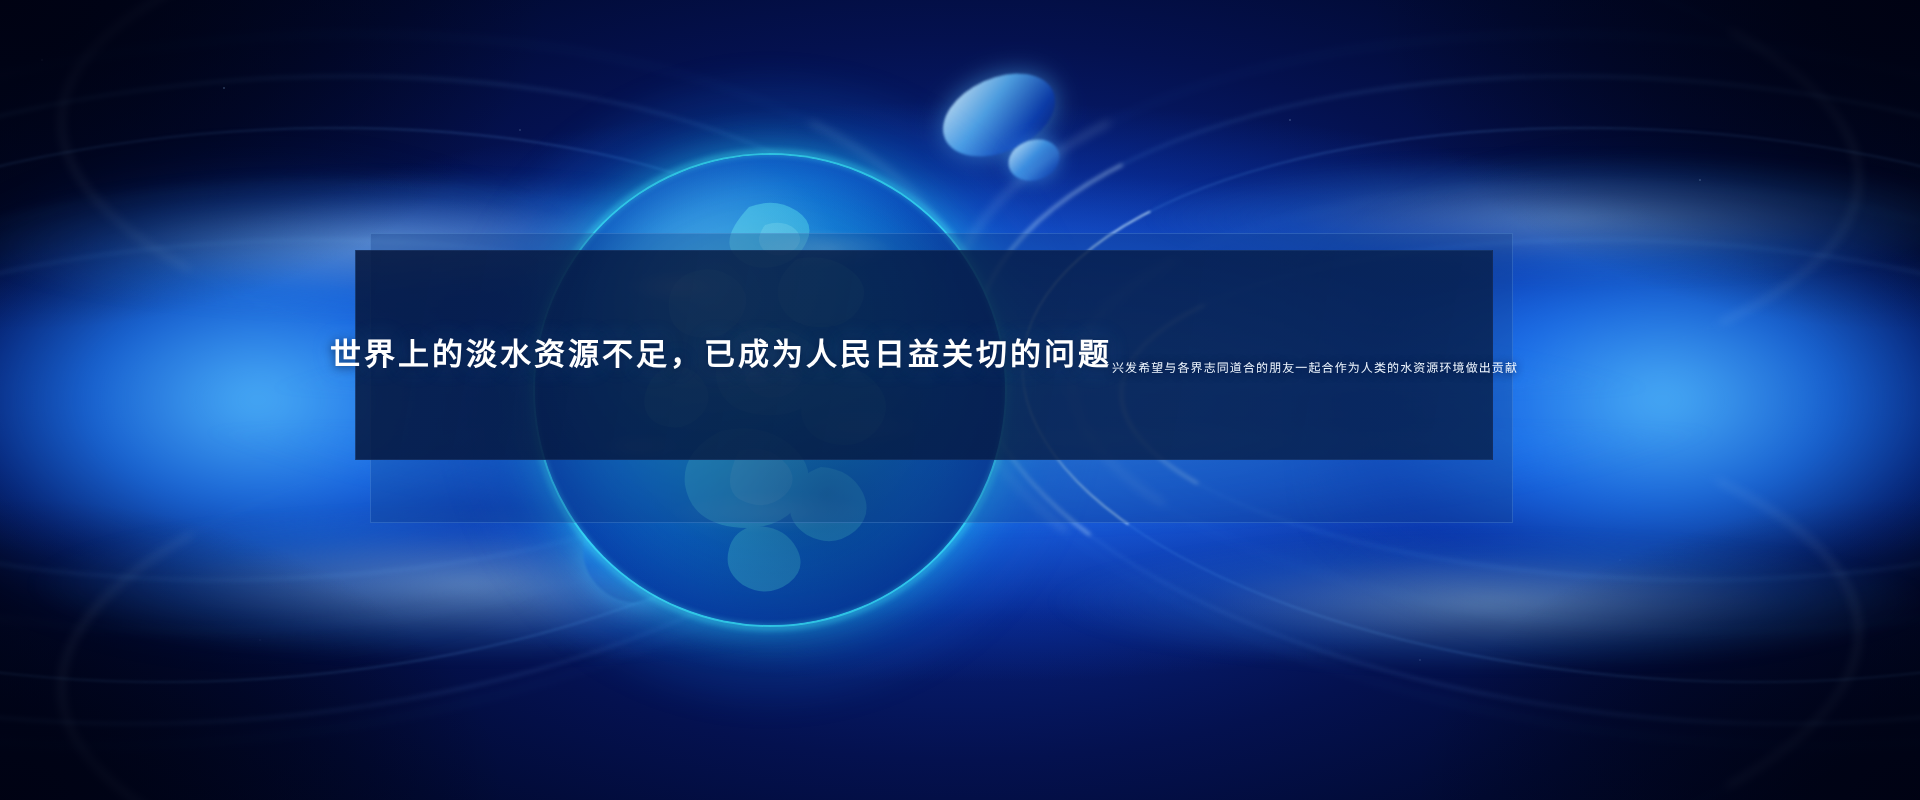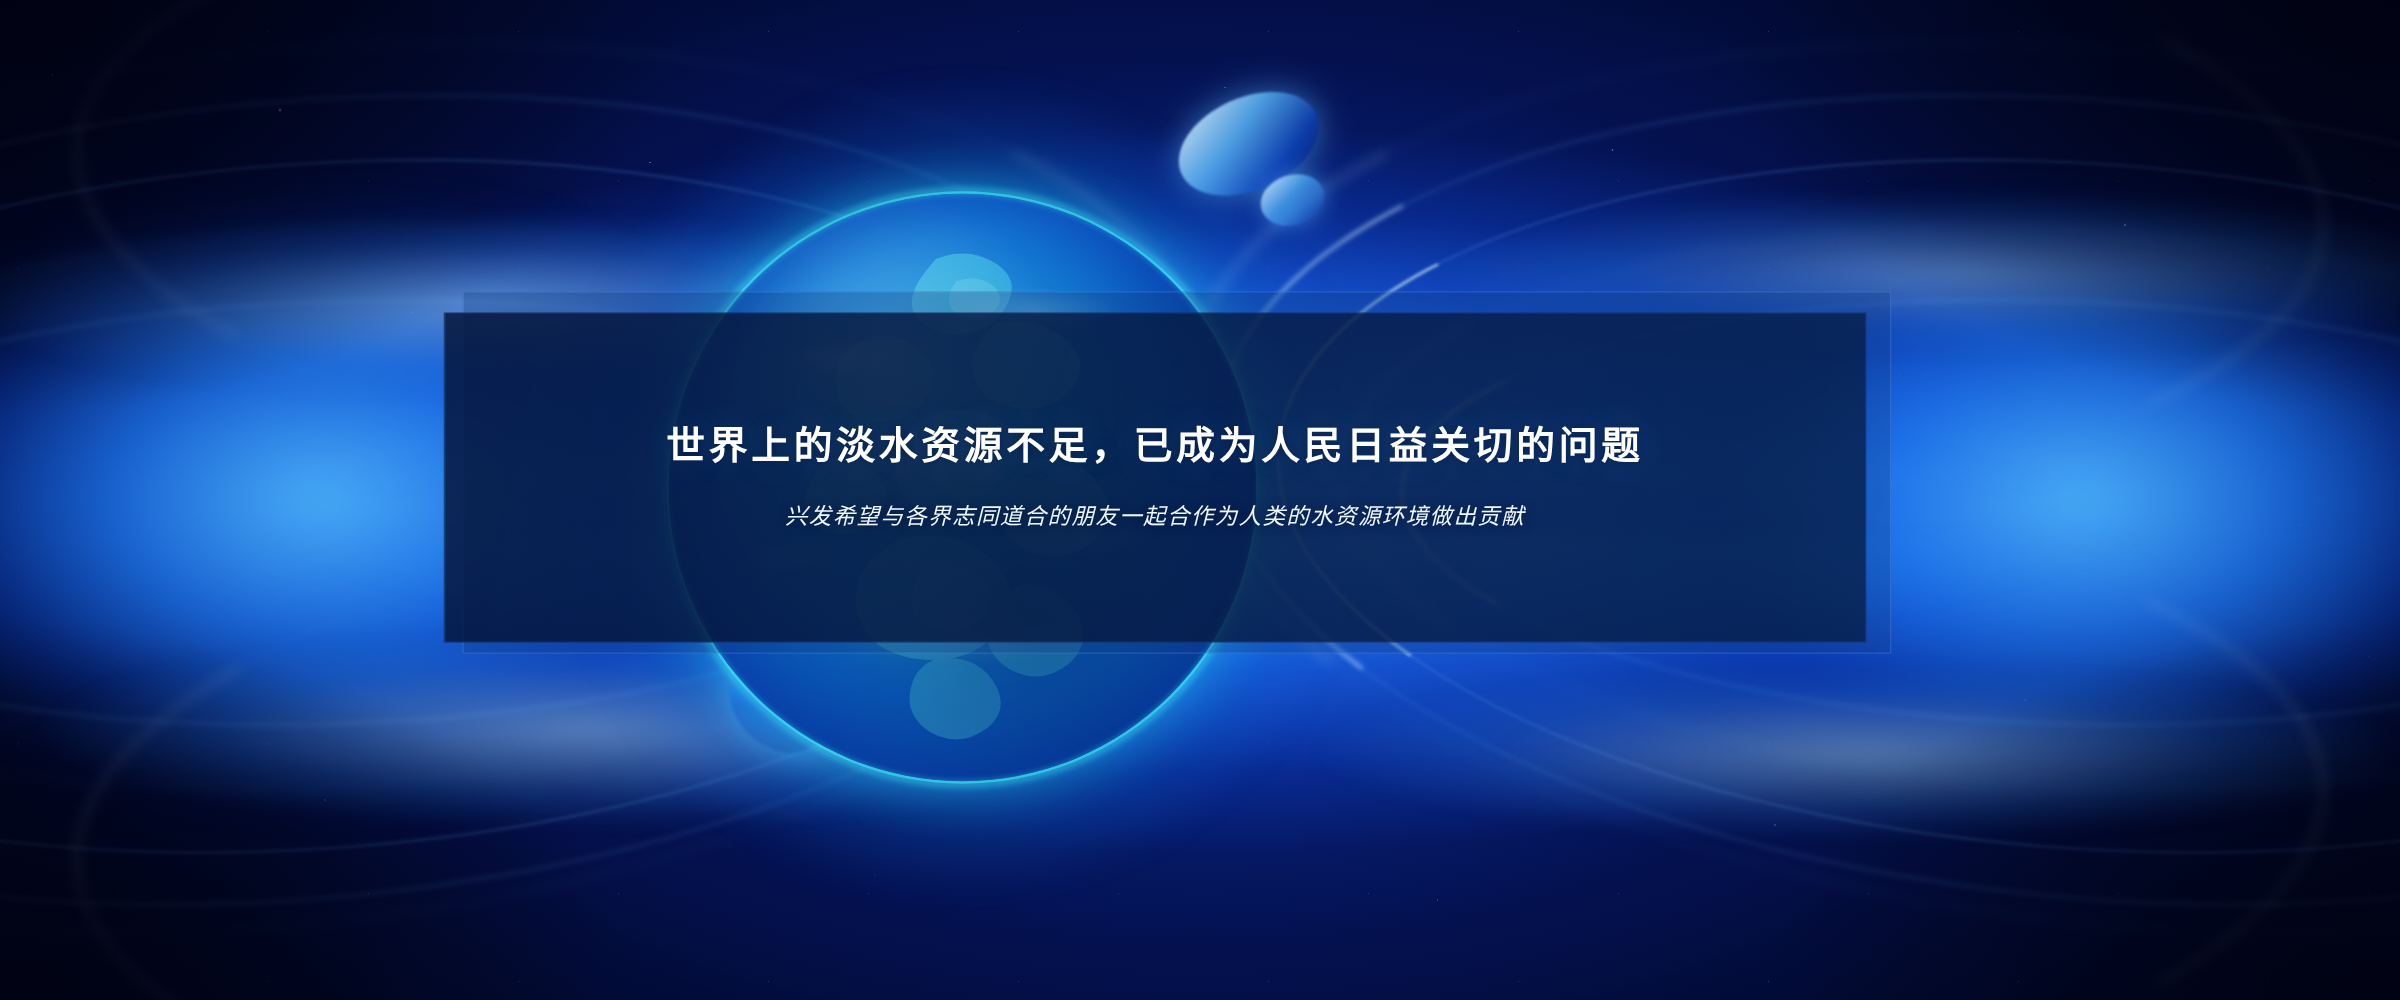--- a/index.html
+++ b/index.html
@@ -137,35 +137,34 @@
   .globe-rim{position:absolute;inset:-4px;border-radius:50%;
     border:3px solid rgba(70,245,250,.70);filter:blur(3px);}
 
   
   .panel-frame{
     position:absolute;z-index:12;left:370px;top:233px;width:1143px;height:290px;
     background:rgba(18,58,130,.30);
     border:1px solid rgba(130,190,255,.22);
   }
   .panel-inner{
-    position:absolute;z-index:13;left:355px;top:250px;width:1138px;height:264px;
+    position:absolute;z-index:13;left:355px;top:250px;width:1138px;height:210px;
     background:linear-gradient(100deg, rgba(4,20,58,.84) 0%, rgba(5,24,64,.80) 45%, rgba(6,30,72,.78) 100%);
     border:1px solid rgba(120,180,255,.10);
-    display:flex;flex-direction:column;align-items:center;justify-content:center;
+    display:flex;flex-direction:row;align-items:center;justify-content:center;
   }
   .headline{
     margin:0;color:#ffffff;font-size:31px;font-weight:700;letter-spacing:3px;
     line-height:1.2;white-space:nowrap;
     text-shadow:0 1px 10px rgba(0,20,60,.85), 0 0 22px rgba(80,180,255,.30);
   }
   .subtitle{
-    margin:26px 0 0 0;color:#eef6ff;font-size:18px;font-weight:500;letter-spacing:1.1px;
+    margin:26px 0 0 0;color:#eef6ff;font-size:12px;font-weight:500;letter-spacing:1.1px;
     line-height:1.4;white-space:nowrap;
     text-shadow:0 1px 8px rgba(0,20,60,.85);
-    font-style:italic;
   }
 </style>
 </head>
 <body>
 
 <div class="stage">
 
   <div class="layer eye-glow"></div>
   <div class="lobe l"></div>
   <div class="lobe r"></div>

